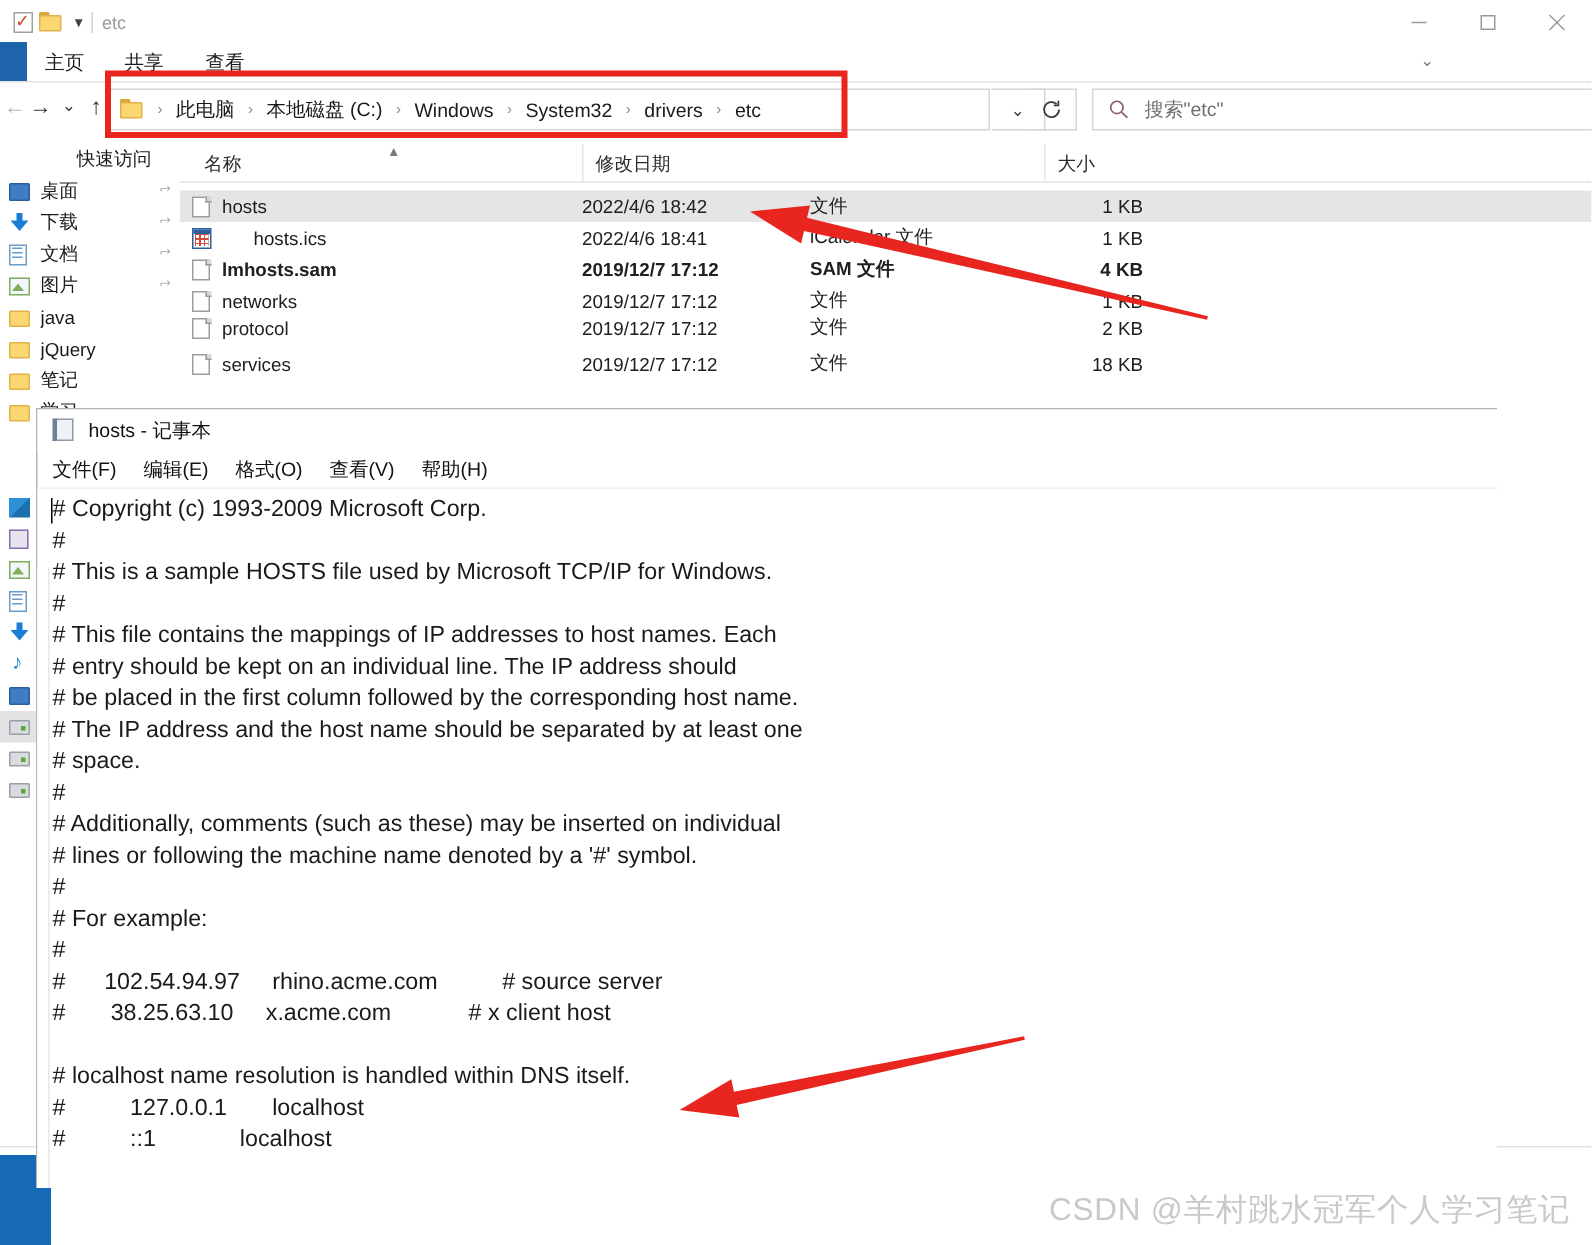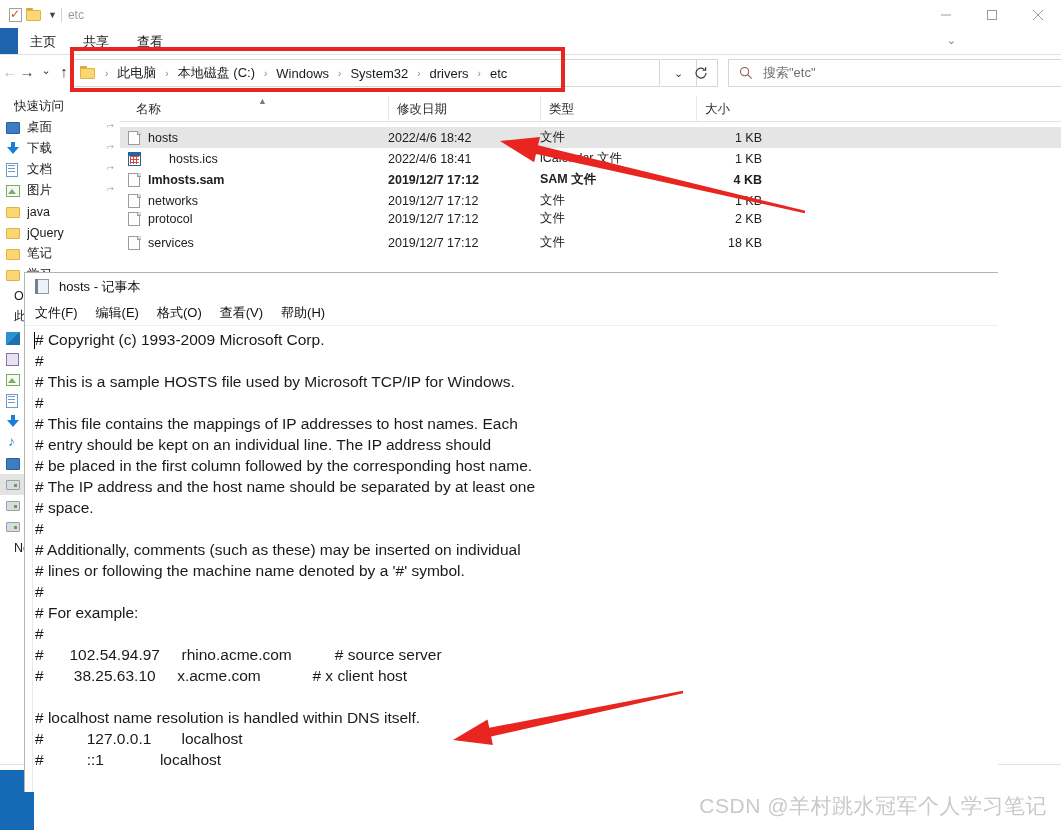--- a/index.html
+++ b/index.html
@@ -49,21 +49,21 @@
   .crumb { font-size:13px; color:#1a1a1a; white-space:nowrap; padding:0 2px; }
   .crumb-sep { color:#8a8a8a; font-size:10px; margin:0 7px; }
   .addr-drop { position:absolute; left:661px; top:4px; width:36px; height:28px; border:1px solid #d6d6d6; border-left:none; display:flex; align-items:center; justify-content:center; color:#3c3c3c; font-size:11px; }
   .refreshbtn { position:absolute; left:684px; top:4px; width:34px; height:28px; border:1px solid #d6d6d6; border-left:none; display:flex; align-items:center; justify-content:center; color:#3c3c3c; }
   .searchbox { position:absolute; left:728px; top:4px; width:340px; height:28px; border:1px solid #d6d6d6; background:#fff; display:flex; align-items:center; padding-left:10px; }
   .searchbox .ph { font-size:13px; color:#6e6e6e; margin-left:10px; }
 
   
   .navpane { position:absolute; left:0; top:96px; width:120px; bottom:0; background:#fff; overflow:hidden; }
   .nav-item { height:21px; display:flex; align-items:center; padding-left:6px; font-size:12.5px; color:#1a1a1a; white-space:nowrap; position:relative; }
-  .nav-item.head { padding-left:14px; color:#1a1a1a; }
+  .nav-item.head { padding-left:14px; color:#1a1a1a;margin-left:37px; }
   .nav-item.sel { background:#e3e3e3; }
   .nav-ico { width:16px; height:16px; margin-right:5px; flex:0 0 16px; position:relative; }
   .pin { position:absolute; right:8px; top:4px; color:#9a9a9a; font-size:10px; transform:rotate(45deg); }
   .nav-lbl { overflow:hidden; }
 
   .ico-folder { background:#fcd670; border:1px solid #e0b24a; border-radius:1px; width:14px; height:11px; margin-top:3px; }
   .ico-desktop { width:14px;height:12px;margin-top:2px;background:#3e7cc4;border:1px solid #2a5d9c;border-radius:1px;}
   .ico-dl { width:14px;height:14px;margin-top:1px;position:relative;}
   .ico-dl:before{content:"";position:absolute;left:5px;top:0;width:4px;height:7px;background:#1a7fd4;}
   .ico-dl:after{content:"";position:absolute;left:1px;top:5px;border-left:6px solid transparent;border-right:6px solid transparent;border-top:7px solid #1a7fd4;}
@@ -343,21 +343,20 @@
       <div class="nav-item head" style="padding-left: 14px;">
         <span class="nav-lbl">Network</span>
       </div>
     </div>
 
   <div class="listpane">
     <div class="colhdr">
       <div class="sortmark">▲</div>
     <div class="col first" style="left: 8px; width: 260px;">名称</div>
         <div class="col" style="left: 268px; width: 152px;">修改日期</div>
-        <div class="col" style="left: 420px; width: 156px;">类型</div>
         <div class="col" style="left: 576px; width: 84px;">大小</div>
       </div>
   <div class="frow sel" style="top: 31px;">
         <div class="fc" style="left: 8px; width: 260px;">
           <div class="fileico">
             <div class="pg"></div>
             <div class="fold"></div>
           </div>
           <span>hosts</span>
         </div>

